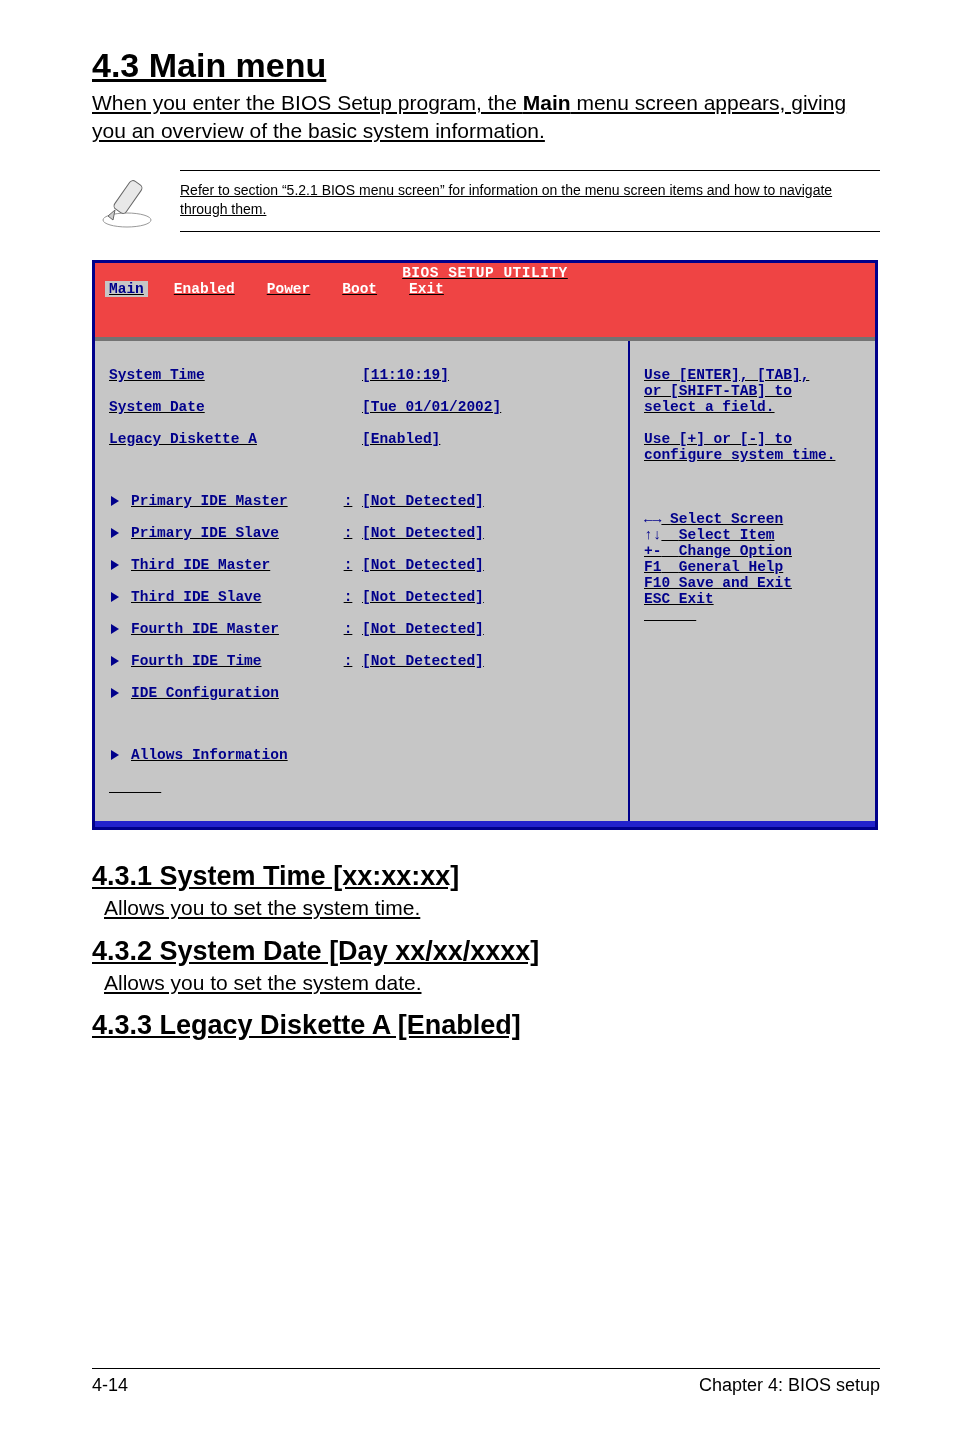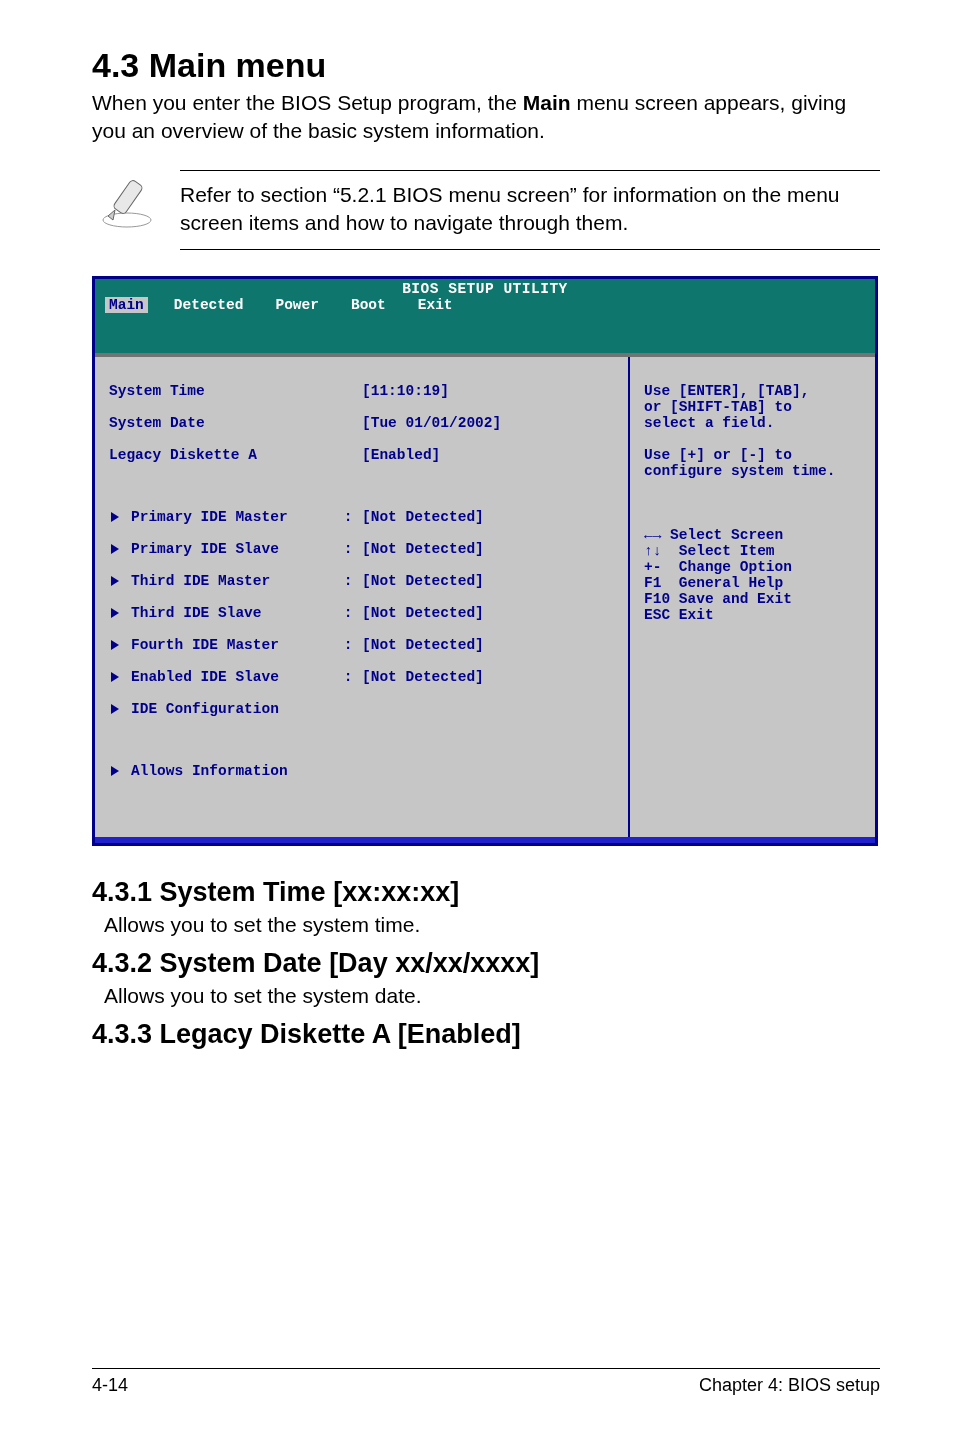--- a/index.html
+++ b/index.html
@@ -7,20 +7,21 @@
   body {
     width: 954px;
     height: 1438px;
     font-family: Verdana, Geneva, sans-serif;
     color: #000;
     position: relative;
     background: #fff;
   }
   .page {
     padding: 46px 74px 0 92px;
+    text-decoration: underline;
   }
   h1.section-heading {
     font-size: 34px;
     font-weight: bold;
     margin: 0 0 4px 0;
     line-height: 1.15;
   }
   p.intro {
     font-size: 21px;
     line-height: 1.35;
@@ -37,27 +38,27 @@
     height: 64px;
     display: flex;
     align-items: center;
     justify-content: center;
   }
   .note-text-wrap {
     flex: 1;
     border-top: 1px solid #000;
     border-bottom: 1px solid #000;
     padding: 10px 0 12px 0;
-    font-size: 21px;
+    font-size: 14px;
     line-height: 1.35;
   }
   
   .bios-box {
     border: 3px solid #00008b;
-    background: #0f766e;
+    background: #ef4444;
     font-family: "Courier New", monospace;
     font-weight: bold;
     font-size: 14.5px;
     width: 786px;
     margin: 0 0 30px 0;
   }
   .bios-title {
     color: #fff;
     text-align: center;
     padding: 2px 0 0 0;
@@ -114,21 +115,21 @@
     border-bottom: 5px solid transparent;
   }
   .bios-spacer { height: 14px; }
   .bios-right-arrows { display:inline-block; }
   .bios-footer { height: 6px; background: #2222cc; }
 
   
   h2.sub-heading {
     font-size: 27px;
     font-weight: bold;
-    margin: 4px 0 2px 0;
+    margin: 12px 0 2px 0;
     line-height: 1.2;
   }
   p.body {
     font-size: 21px;
     line-height: 1.35;
     margin: 0 0 8px 12px;
   }
 
   
   .page-footer {
@@ -162,37 +163,37 @@
         <polygon points="13,42 20,36 18,46" fill="#ccc" stroke="#666" stroke-width="1"></polygon>
       </svg>
     </div>
     <div class="note-text-wrap">Refer to section “5.2.1  BIOS menu screen” for information on the menu screen items and how to navigate through them.</div>
   </div>
 
   <div class="bios-box">
     <div class="bios-title">BIOS SETUP UTILITY</div>
     <div class="bios-menubar">
       <span class="bios-tab active">Main</span>
-      <span class="bios-tab">Detected</span>
+      <span class="bios-tab">Enabled</span>
       <span class="bios-tab">Power</span>
       <span class="bios-tab">Boot</span>
       <span class="bios-tab">Exit</span>
     </div>
     <div class="bios-body">
       <div class="bios-left">
 <div class="bios-row"><span class="bios-label">System Time</span><span class="bios-colon"></span><span class="bios-val">[11:10:19]</span></div>
 <div class="bios-row"><span class="bios-label">System Date</span><span class="bios-colon"></span><span class="bios-val">[Tue 01/01/2002]</span></div>
 <div class="bios-row"><span class="bios-label">Legacy Diskette A</span><span class="bios-colon"></span><span class="bios-val">[Enabled]</span></div>
 <div class="bios-spacer"></div>
 <div class="bios-row bios-sub"><span class="bios-label"><span class="tri"></span><span>Primary IDE Master</span></span><span class="bios-colon">:</span><span class="bios-val">[Not Detected]</span></div>
 <div class="bios-row bios-sub"><span class="bios-label"><span class="tri"></span><span>Primary IDE Slave</span></span><span class="bios-colon">:</span><span class="bios-val">[Not Detected]</span></div>
 <div class="bios-row bios-sub"><span class="bios-label"><span class="tri"></span><span>Third IDE Master</span></span><span class="bios-colon">:</span><span class="bios-val">[Not Detected]</span></div>
 <div class="bios-row bios-sub"><span class="bios-label"><span class="tri"></span><span>Third IDE Slave</span></span><span class="bios-colon">:</span><span class="bios-val">[Not Detected]</span></div>
 <div class="bios-row bios-sub"><span class="bios-label"><span class="tri"></span><span>Fourth IDE Master</span></span><span class="bios-colon">:</span><span class="bios-val">[Not Detected]</span></div>
-<div class="bios-row bios-sub"><span class="bios-label"><span class="tri"></span><span>Enabled IDE Slave</span></span><span class="bios-colon">:</span><span class="bios-val">[Not Detected]</span></div>
+<div class="bios-row bios-sub"><span class="bios-label"><span class="tri"></span><span>Fourth IDE Time</span></span><span class="bios-colon">:</span><span class="bios-val">[Not Detected]</span></div>
 <div class="bios-row bios-sub"><span class="bios-label"><span class="tri"></span><span>IDE Configuration</span></span></div>
 <div class="bios-spacer"></div>
 <div class="bios-row bios-sub"><span class="bios-label"><span class="tri"></span><span>Allows Information</span></span></div>
       </div>
       <div class="bios-right">
 <span>Use [ENTER], [TAB],</span>
 <span>or [SHIFT-TAB] to</span>
 <span>select a field.</span>
 
 <span>Use [+] or [-] to</span>

